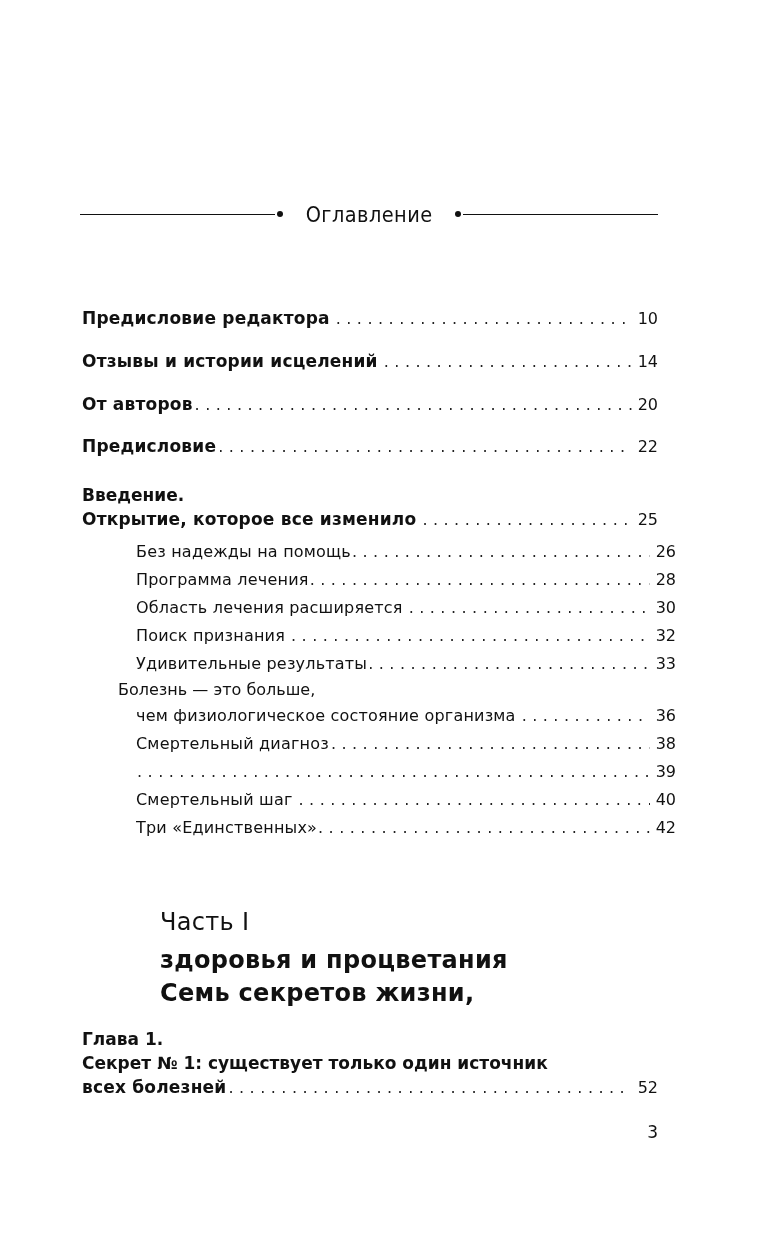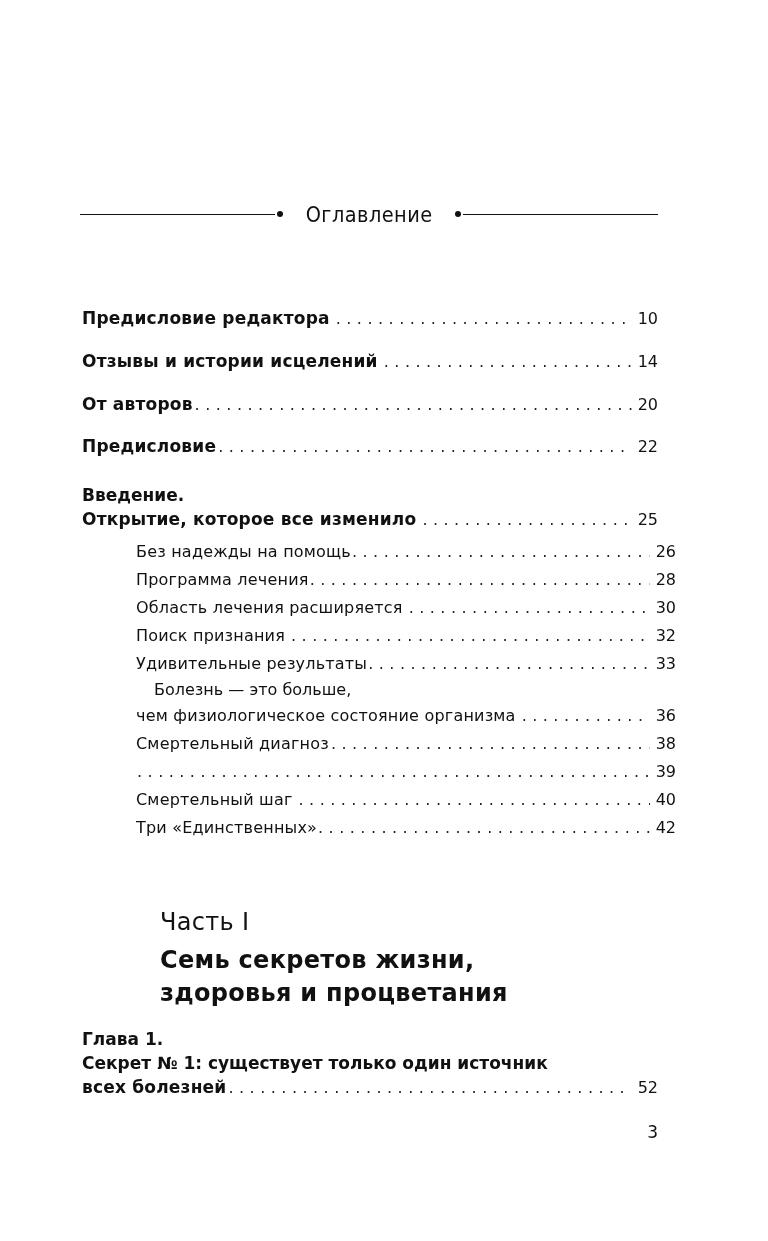--- a/index.html
+++ b/index.html
@@ -118,21 +118,21 @@
     <span class="txt">Поиск признания</span>
     <span class="leader"></span>
     <span class="pg">32</span>
   </div>
   <div class="line sub reg" style="top:651px">
     <span class="txt">Удивительные результаты</span>
     <span class="leader" style="margin-left:1px"></span>
     <span class="pg">33</span>
   </div>
 
-  <div class="plain reg" style="left:118px; top:680px;margin-left:36px;">Болезнь — это больше,</div>
+  <div class="plain reg" style="left:118px; top:680px;">Болезнь — это больше,</div>
   <div class="line sub reg" style="top:703px">
     <span class="txt">чем физиологическое состояние организма</span>
     <span class="leader"></span>
     <span class="pg">36</span>
   </div>
   <div class="line sub reg" style="top:731px">
     <span class="txt">Смертельный диагноз</span>
     <span class="leader" style="margin-left:2px"></span>
     <span class="pg">38</span>
   </div>
@@ -146,22 +146,22 @@
     <span class="pg">40</span>
   </div>
   <div class="line sub reg" style="top:815px">
     <span class="txt">Три «Единственных»</span>
     <span class="leader" style="margin-left:1px"></span>
     <span class="pg">42</span>
   </div>
 
   <div class="part-label">Часть I</div>
   <div class="part-title">
+    <div>здоровья и процветания</div>
     <div>Семь секретов жизни,</div>
-    <div>здоровья и процветания</div>
   </div>
 
   <div class="plain bold" style="left:82px; top:1029px;">Глава 1.</div>
   <div class="plain bold" style="left:82px; top:1053px;">Секрет № 1: существует только один источник</div>
   <div class="line bold" style="top:1077px">
     <span class="txt">всех болезней</span>
     <span class="leader" style="margin-left:2px"></span>
     <span class="pg">52</span>
   </div>
 

